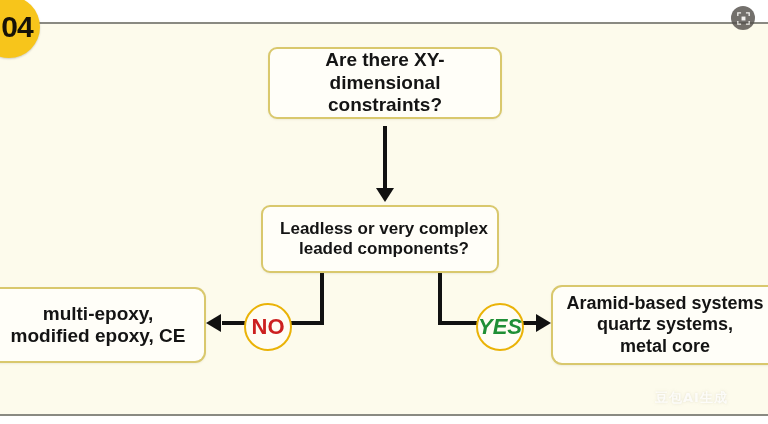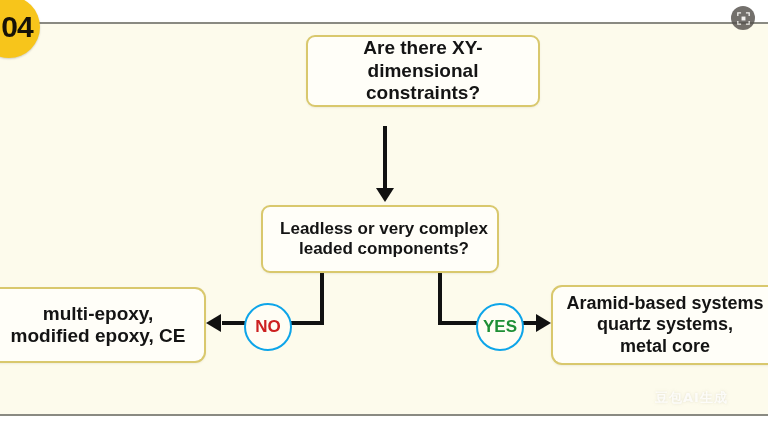--- a/index.html
+++ b/index.html
@@ -98,21 +98,21 @@
     justify-content: center;
     text-align: center;
     color: #141414;
     font-weight: bold;
     line-height: 1.18;
     box-shadow: 0 1px 2px rgba(120,110,60,0.10);
     z-index: 5;
   }
   .node .txt { padding: 0 8px; white-space: pre-line; }
 
-  #node-q1 { left: 268px; top: 35px; width: 234px; height: 72px; font-size: 19px; margin-left: 38px; }
+  #node-q1 { left: 268px; top: 47px; width: 234px; height: 72px; font-size: 19px; }
   #node-q2 { left: 261px; top: 205px; width: 238px; height: 68px; font-size: 17px; padding-left: 8px; }
   #node-no { left: -8px; top: 287px; width: 214px; height: 76px; font-size: 19px;
              border-radius: 0 11px 11px 0; border-left: none; }
   #node-yes { left: 551px; top: 285px; width: 226px; height: 80px; font-size: 18px;
               border-radius: 11px 0 0 11px; border-right: none; }
 
   
   .conn { position: absolute; background: #111111; z-index: 3; }
   .arrow-down {
     position: absolute;
@@ -138,30 +138,30 @@
     border-left: 15px solid #111111;
     z-index: 4;
   }
 
   
   .chip {
     position: absolute;
     width: 44px; height: 44px;
     border-radius: 50%;
     background: #fffdf4;
-    border: 2px solid #0ea5e9;
-    display: flex;
-    align-items: center;
-    justify-content: center;
-    font-size: 17px;
+    border: 2px solid #eab308;
+    display: flex;
+    align-items: center;
+    justify-content: center;
+    font-size: 22px;
     font-weight: bold;
     z-index: 6;
   }
   #chip-no { left: 244px; top: 303px; color: #cc2020; }
-  #chip-yes { left: 476px; top: 303px; color: #1f8f36; }
+  #chip-yes { left: 476px; top: 303px; color: #1f8f36; font-style: italic; }
 
   
   .watermark {
     position: absolute;
     left: 655px; top: 389px;
     font-size: 13px;
     font-weight: bold;
     color: rgba(255,255,255,0.82);
     letter-spacing: 1px;
     text-shadow: 0 0 3px rgba(180,175,150,0.35);

